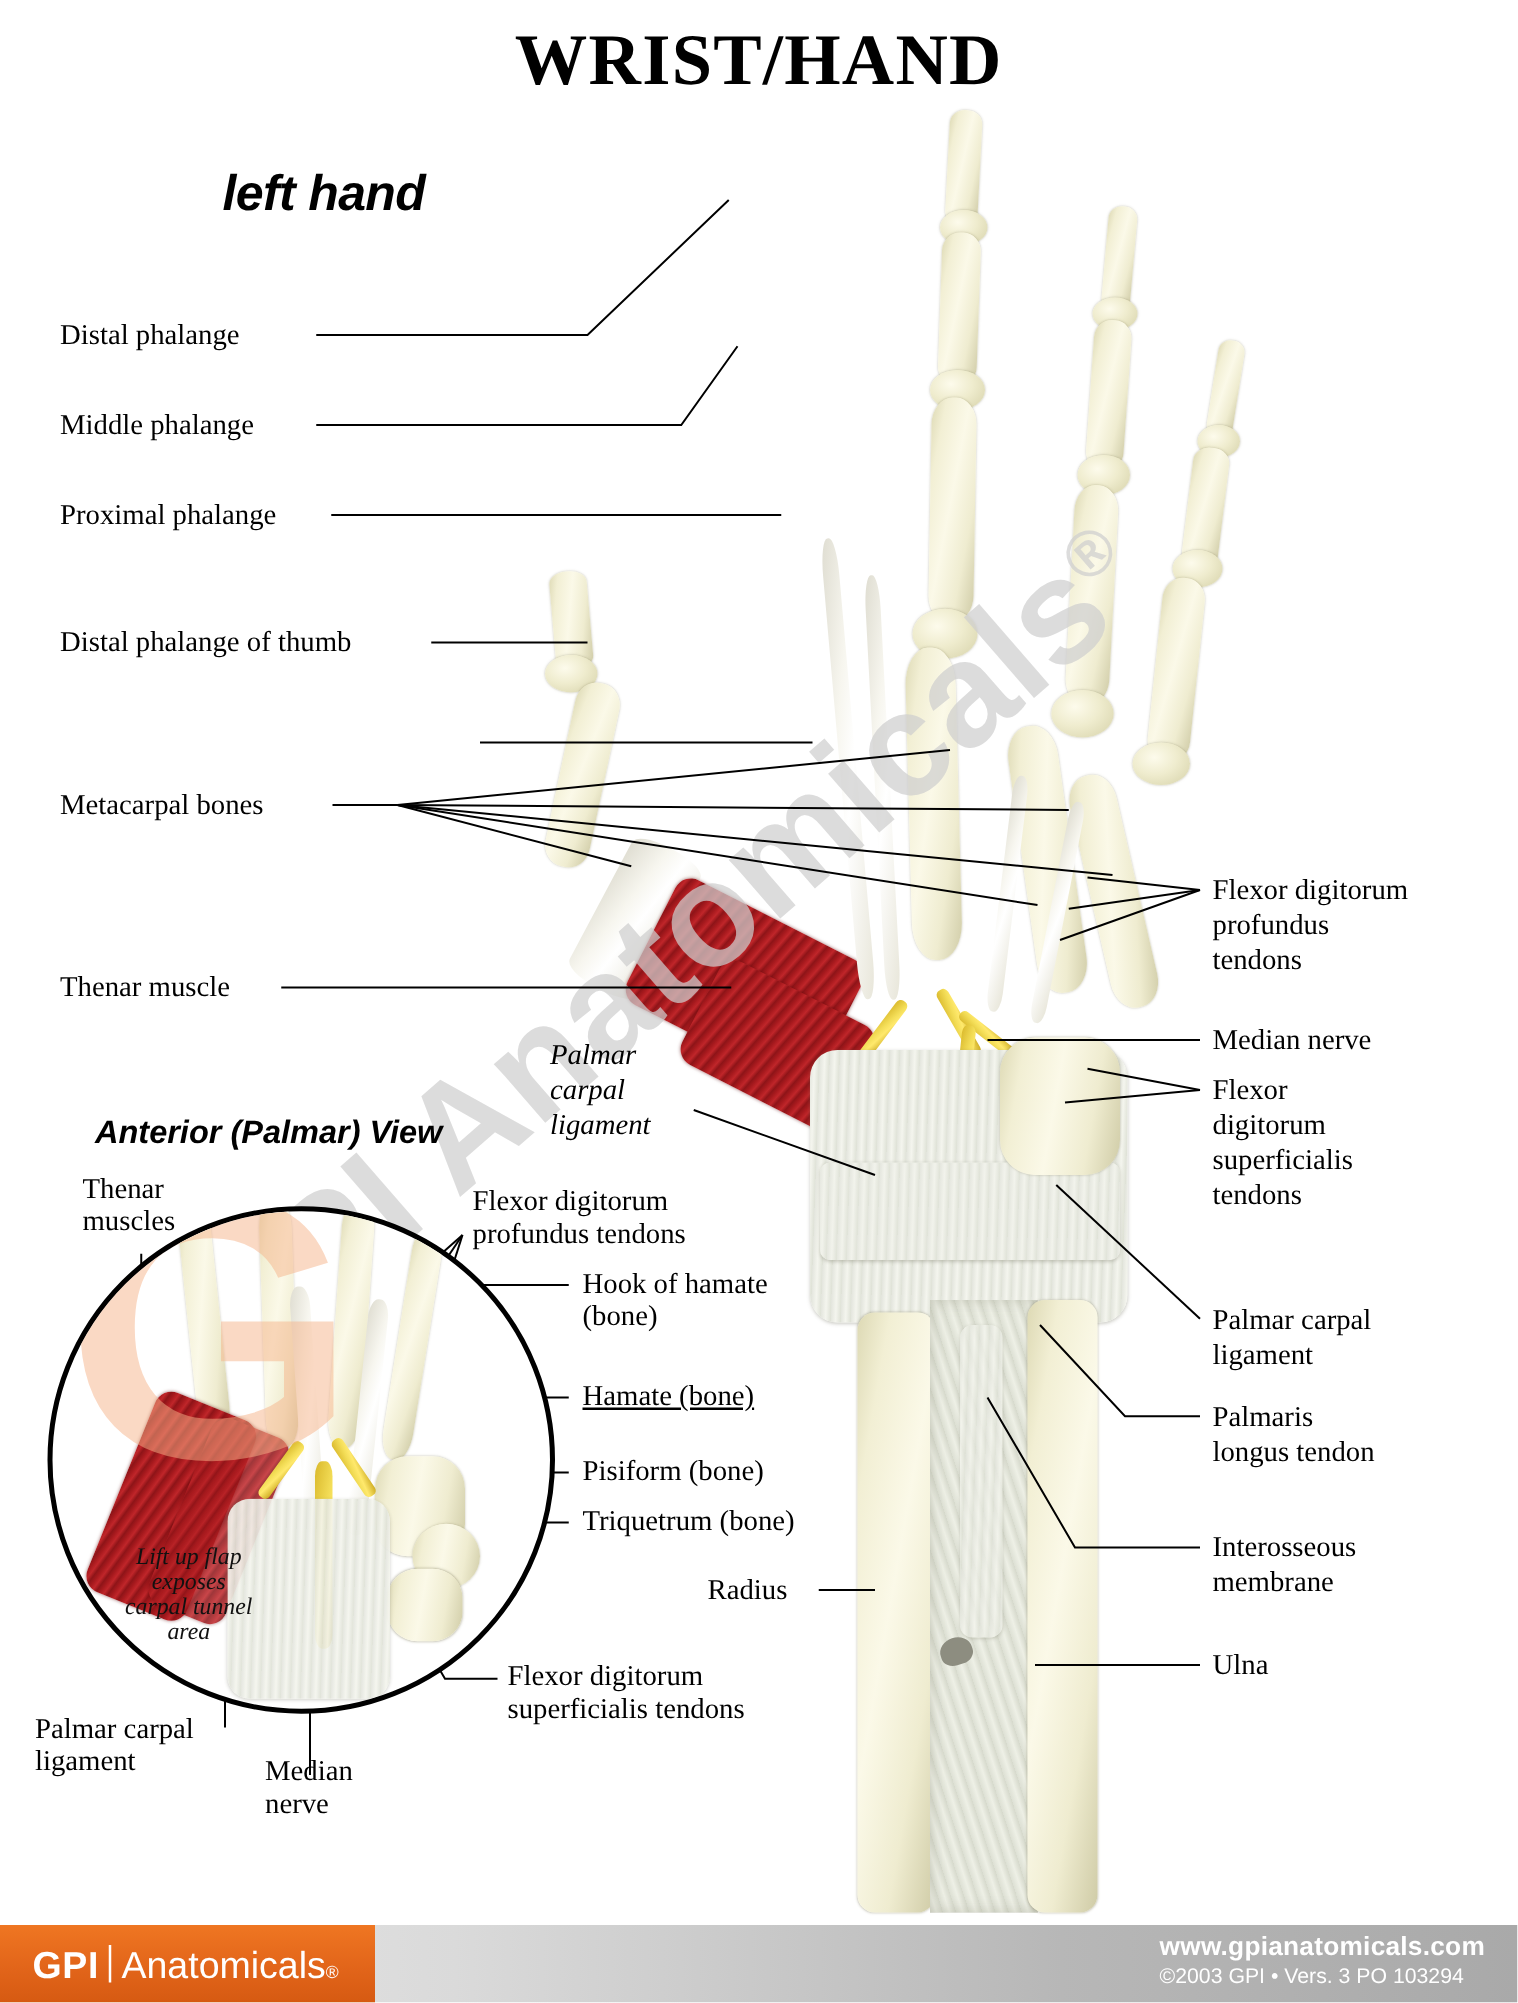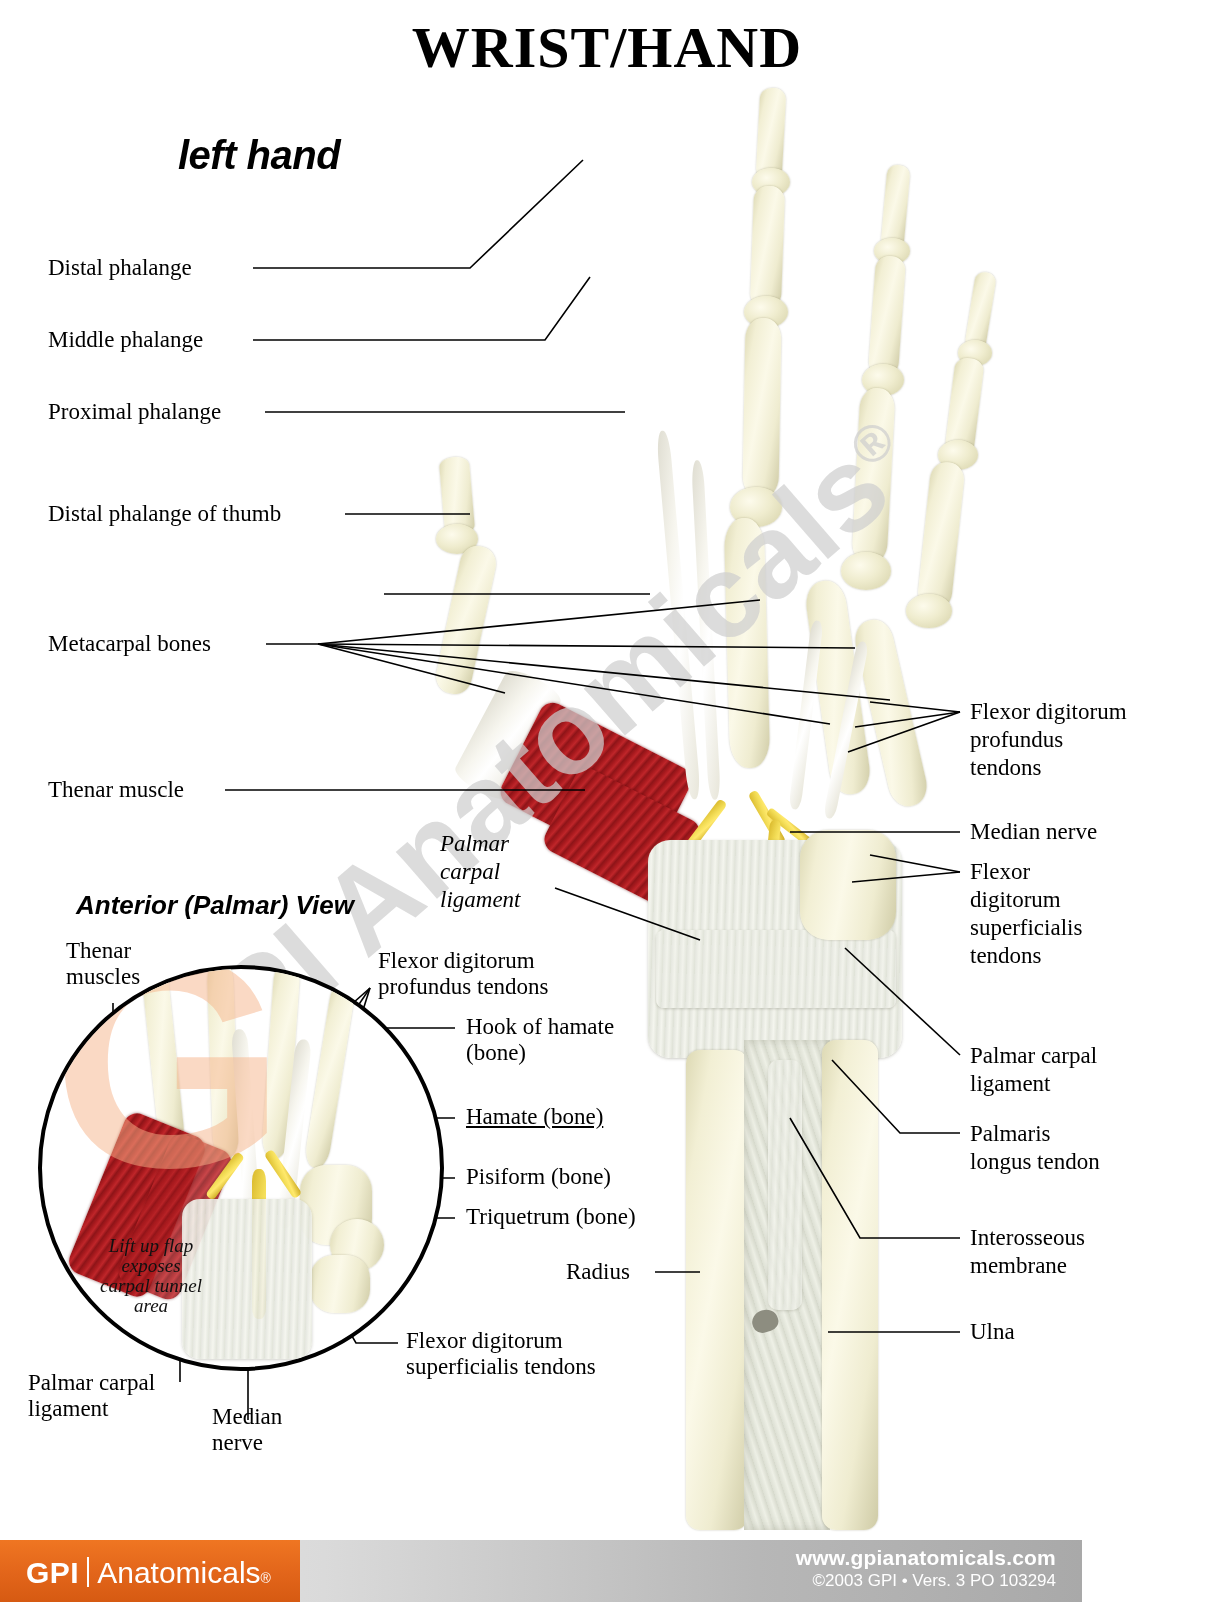--- a/index.html
+++ b/index.html
@@ -67,33 +67,33 @@
   
   .wm{position:absolute;color:#cfcfcf;opacity:.72;
       font-family:"Liberation Sans", sans-serif;font-weight:bold;
       font-size:118px;white-space:nowrap;
       transform-origin:left top;pointer-events:none;user-select:none;}
   .wm-g{position:absolute;color:#f6b38a;opacity:.95;
       font-family:"Liberation Sans", sans-serif;font-weight:bold;
       font-size:300px;white-space:nowrap;pointer-events:none;user-select:none;}
 
   
-  .footer{position:absolute;left:0;bottom:0;width:1082px;height:62px;
+  .footer{position:absolute;left:0;bottom:0;width:1214px;height:62px;
           background:linear-gradient(90deg,#e9e9e9 0%, #dadada 30%, #b7b7b7 70%, #a9a9a9 100%);}
   .footer-logo{position:absolute;left:0;top:0;width:300px;height:62px;
           background:linear-gradient(180deg,#ef7622 0%, #e2651a 55%, #d65a12 100%);
           display:flex;align-items:center;}
   .logo-text{font-family:"Liberation Sans", sans-serif;color:#fff;
           font-size:30px;margin-left:26px;display:flex;align-items:baseline;}
   .logo-gpi{font-weight:bold;letter-spacing:.5px;}
   .logo-bar{display:inline-block;width:2px;height:30px;background:#fff;
           margin:0 8px;position:relative;top:4px;}
   .logo-an{font-weight:normal;}
   .logo-r{font-size:14px;}
-  .footer-right{position:absolute;right:26px;top:6px;text-align:right;
+  .footer-right{position:absolute;right:26px;top:6px;
           font-family:"Liberation Sans", sans-serif;color:#fff;}
   .f-url{font-size:21px;font-weight:bold;letter-spacing:.2px;}
   .f-copy{font-size:17px;margin-top:1px;}
 </style>
 </head>
 <body>
 
 <div id="poster">
 
   <div class="art">

